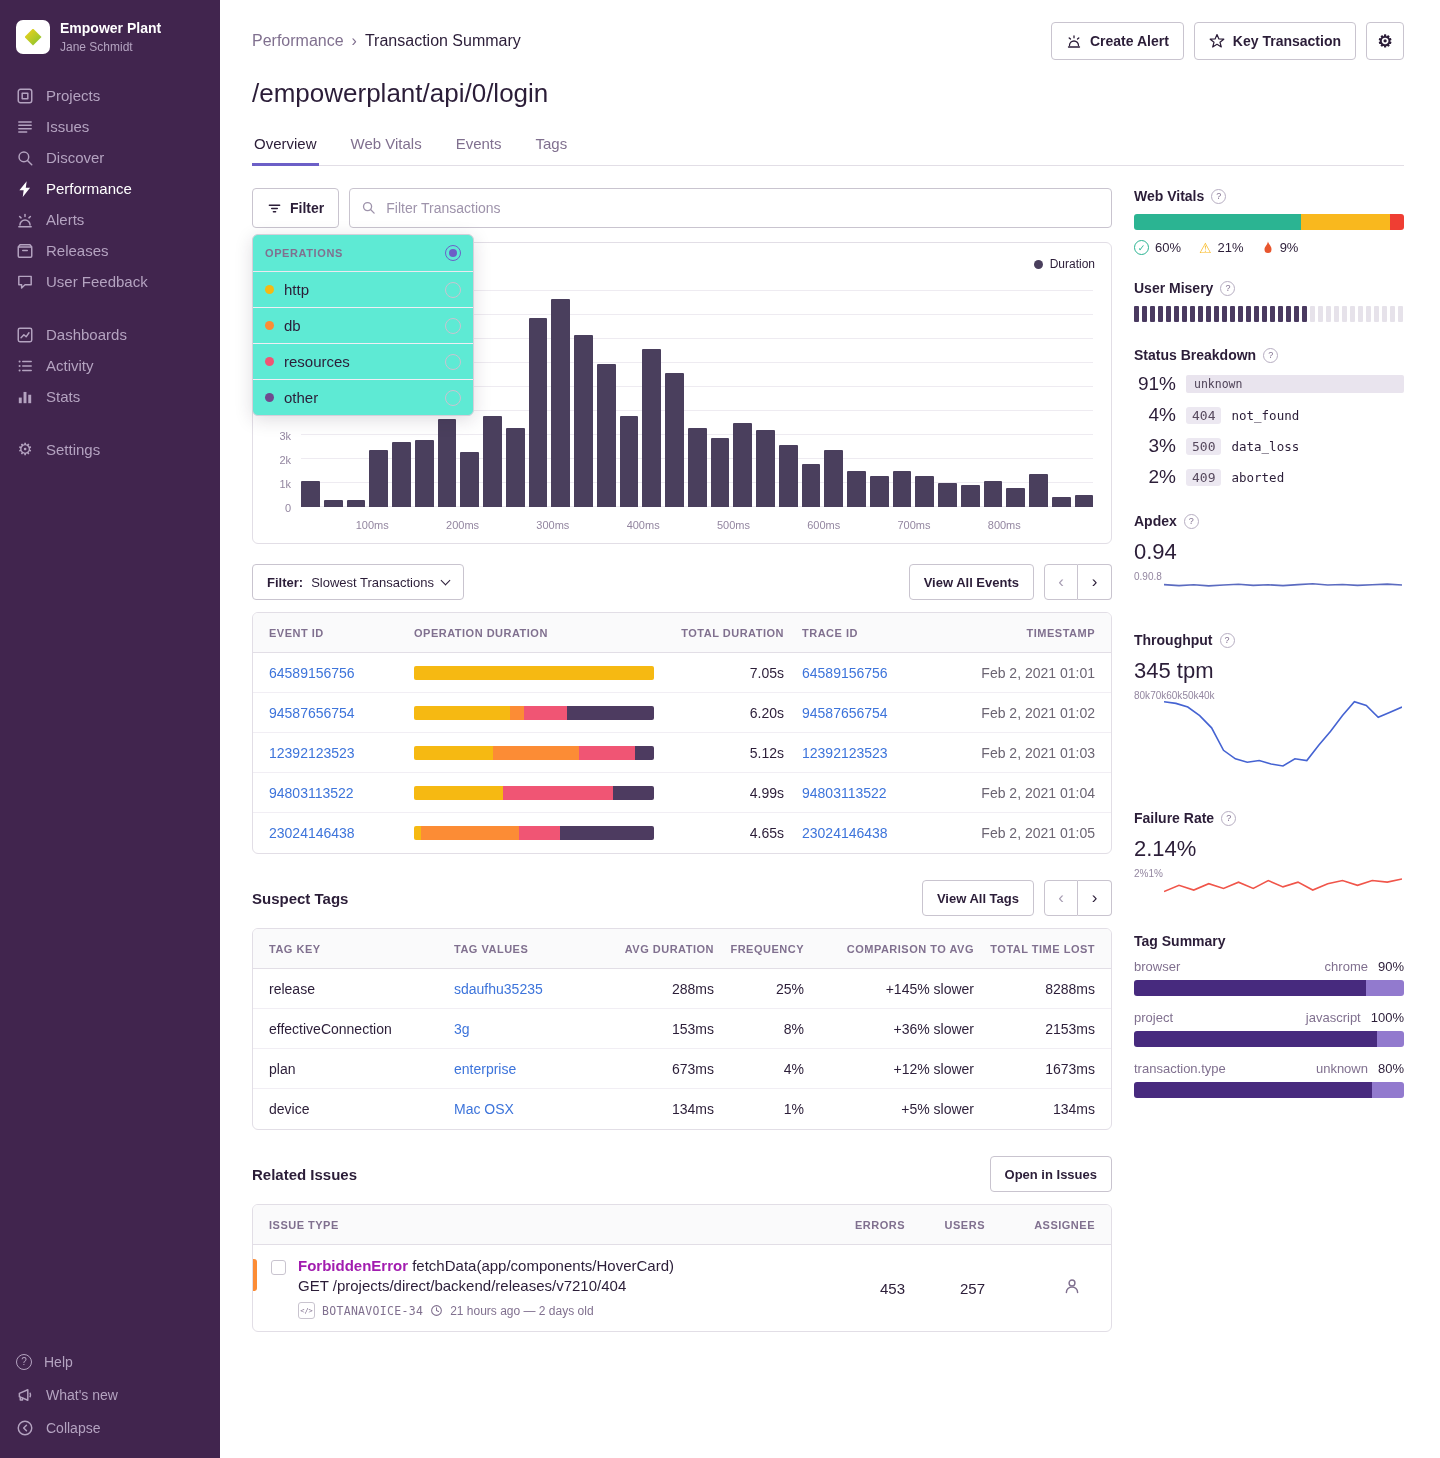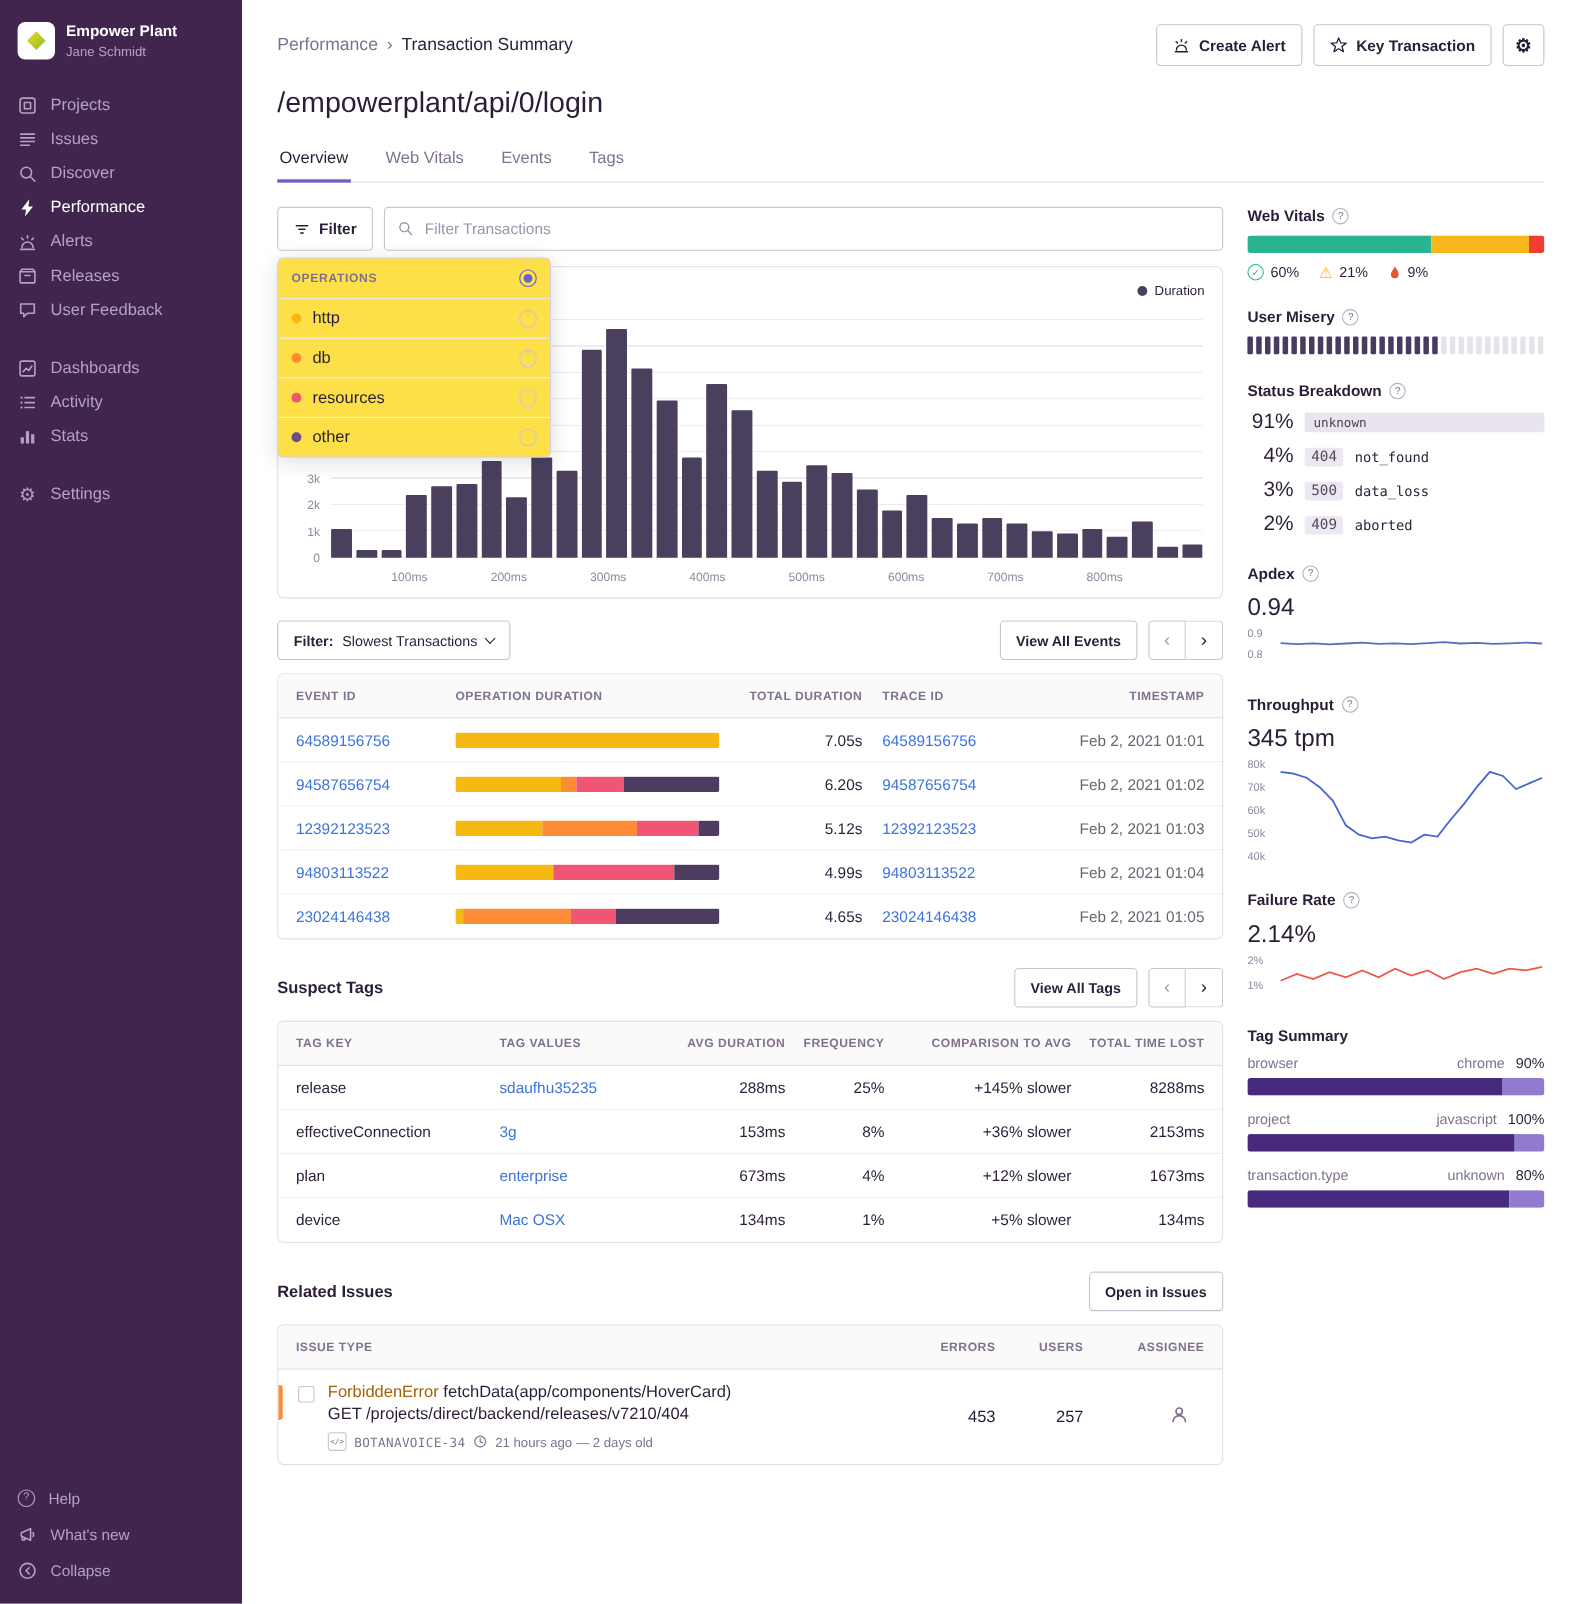--- a/index.html
+++ b/index.html
@@ -41,21 +41,21 @@
   .right-col { width:270px; flex-shrink:0; }
 
   
   .filter-row { display:flex; gap:10px; margin-bottom:14px; position:relative; }
   .search-wrap { flex:1; position:relative; }
   .search-wrap svg { position:absolute; left:12px; top:12px; }
   .search-input { width:100%; height:40px; border:1px solid #c9c4cf; border-radius:4px; padding:0 12px 0 36px; font-size:14px; color:#2b1d38; font-family:inherit; }
   .search-input::placeholder { color:#9e93ab; }
 
   
-  .ops-dd { position:absolute; top:46px; left:0; width:249px; background:#fde047; border:1px solid #d5d0da; border-radius:6px; box-shadow:0 4px 18px rgba(43,29,56,.15); z-index:30; overflow:hidden; }
+  .ops-dd { position:absolute; top:46px; left:0; width:222px; background:#5eead4; border:1px solid #d5d0da; border-radius:6px; box-shadow:0 4px 18px rgba(43,29,56,.15); z-index:30; overflow:hidden; }
   .ops-head { display:flex; align-items:center; justify-content:space-between; padding:10px 12px; font-size:11px; font-weight:bold; letter-spacing:.6px; color:#80708f; border-bottom:1px solid #ece9f0; }
   .ops-item { display:flex; align-items:center; gap:10px; padding:9px 12px; font-size:15px; color:#2b1d38; border-bottom:1px solid #f1eef4; cursor:pointer; }
   .ops-item:last-child { border-bottom:none; }
   .dot8 { width:9px; height:9px; border-radius:50%; flex-shrink:0; }
   .radio { width:16px; height:16px; border:1.5px solid #cac4d0; border-radius:50%; margin-left:auto; position:relative; flex-shrink:0; }
   .radio.sel { border-color:#6c5fc7; }
   .radio.sel::after { content:''; position:absolute; inset:3px; background:#6c5fc7; border-radius:50%; }
 
   
   .chart-card { border:1px solid #e2dee6; border-radius:6px; }
@@ -101,21 +101,21 @@
   .ts { color:#6b6472; }
   .op-bar { display:flex; height:14px; border-radius:2px; overflow:hidden; width:94%; }
   .op-bar div { height:100%; }
 
   
   .issue-row { position:relative; display:grid; grid-template-columns:1fr 80px 80px 110px; align-items:center; padding:12px 16px 12px 18px; }
   .issue-row::before { content:''; position:absolute; left:0; top:14px; width:4px; height:32px; background:#fc8c35; border-radius:0 3px 3px 0; }
   .issue-main { display:flex; gap:12px; }
   .checkbox { width:15px; height:15px; border:1.5px solid #c9c4cf; border-radius:3px; margin-top:3px; flex-shrink:0; cursor:pointer; }
   .issue-title { font-size:15px; }
-  .issue-type { color:#a16207; font-weight:normal; cursor:pointer; }
+  .issue-type { color:#a21caf; font-weight:bold; cursor:pointer; }
   .issue-detail { font-size:15px; margin-top:3px; }
   .issue-meta { display:flex; align-items:center; gap:7px; margin-top:8px; color:#80708f; font-size:12px; }
   .plat { width:17px; height:17px; border:1px solid #c9c4cf; border-radius:3px; font-family:"DejaVu Sans Mono", monospace; font-size:7px; display:flex; align-items:center; justify-content:center; color:#80708f; }
   .short-id { font-family:"DejaVu Sans Mono", monospace; font-size:11.5px; letter-spacing:.3px; }
   .num { font-size:15px; }
 
   
   .rc { margin-bottom:25px; }
   .rc-title { display:flex; align-items:center; gap:7px; font-size:14px; font-weight:bold; color:#2b1d38; margin-bottom:10px; }
   .help { width:15px; height:15px; border:1px solid #b7aec2; border-radius:50%; color:#80708f; font-size:9px; font-weight:normal; display:inline-flex; align-items:center; justify-content:center; cursor:pointer; }
@@ -129,21 +129,21 @@
   .misery .tick { width:5px; height:16px; border-radius:1px; background:#e6e2ea; }
   .misery .tick.filled { background:#4a3a60; }
   .sb-row { display:flex; align-items:center; gap:10px; margin-bottom:9px; }
   .sb-pct { width:42px; text-align:right; font-size:19px; }
   .sb-bar { flex:1; height:18px; background:#e9e4ee; border-radius:2px; display:flex; align-items:center; padding:0 8px; font-family:"DejaVu Sans Mono", monospace; font-size:11.5px; color:#4f4358; }
   .sb-code { background:#ece8f1; border-radius:3px; padding:1px 6px; font-family:"DejaVu Sans Mono", monospace; font-size:13px; color:#57495e; }
   .sb-name { font-family:"DejaVu Sans Mono", monospace; font-size:12.5px; color:#2b1d38; }
   .big-num { font-size:22px; margin:0 0 6px; }
   .spark-wrap { position:relative; }
   .spark-wrap .line-host { position:absolute; left:30px; right:2px; top:2px; bottom:2px; }
-  .spark-ylabels { position:absolute; left:0; top:0; display:flex; flex-direction:column; justify-content:space-between; font-size:10px; color:#9386a0; }
+  .spark-ylabels { position:absolute; left:0; top:0; display:flex; flex-direction:row; justify-content:space-between; font-size:10px; color:#9386a0; }
   .apdex-spark { height:36px; } .apdex-spark .spark-ylabels { height:30px; }
   .tp-spark { height:95px; } .tp-spark .spark-ylabels { height:95px; }
   .fr-spark { height:40px; } .fr-spark .spark-ylabels { height:34px; }
   .tag-row { margin-bottom:14px; }
   .tag-row-head { display:flex; justify-content:space-between; font-size:13px; margin-bottom:6px; }
   .tag-key { color:#80708f; }
   .tag-val { color:#80708f; margin-right:10px; }
   .tag-pct { color:#2b1d38; }
   .tag-bar { display:flex; height:16px; border-radius:3px; overflow:hidden; }
   .tag-bar div { height:100%; }

